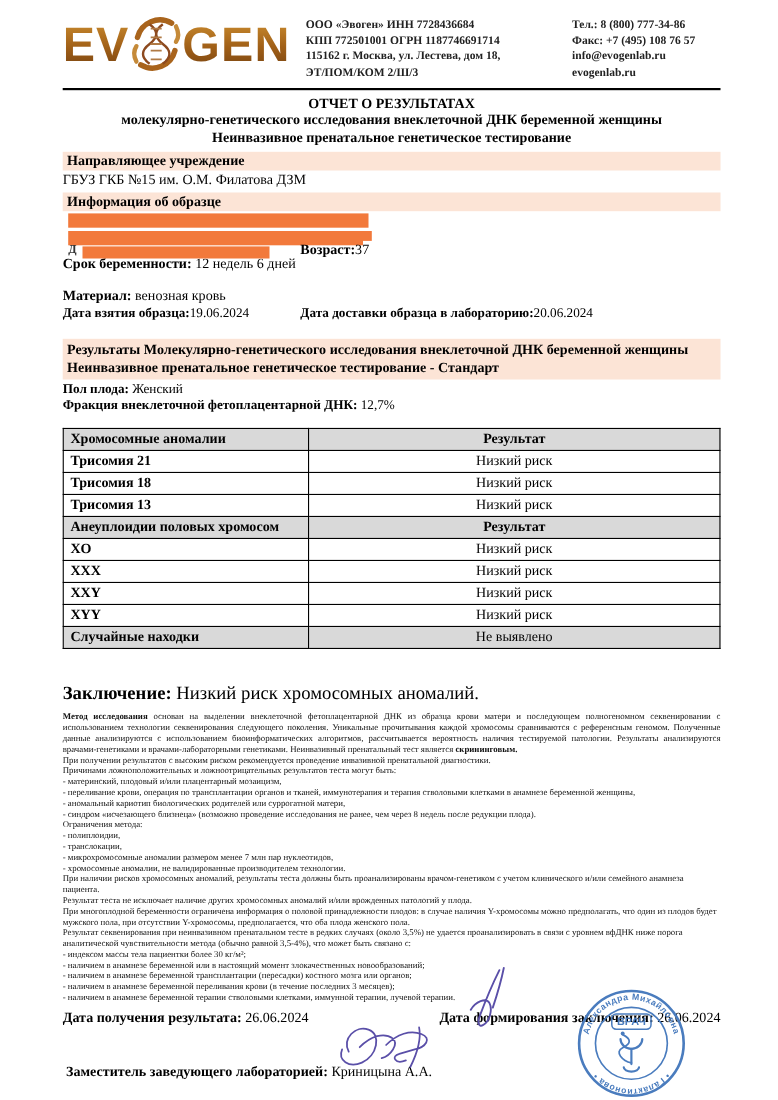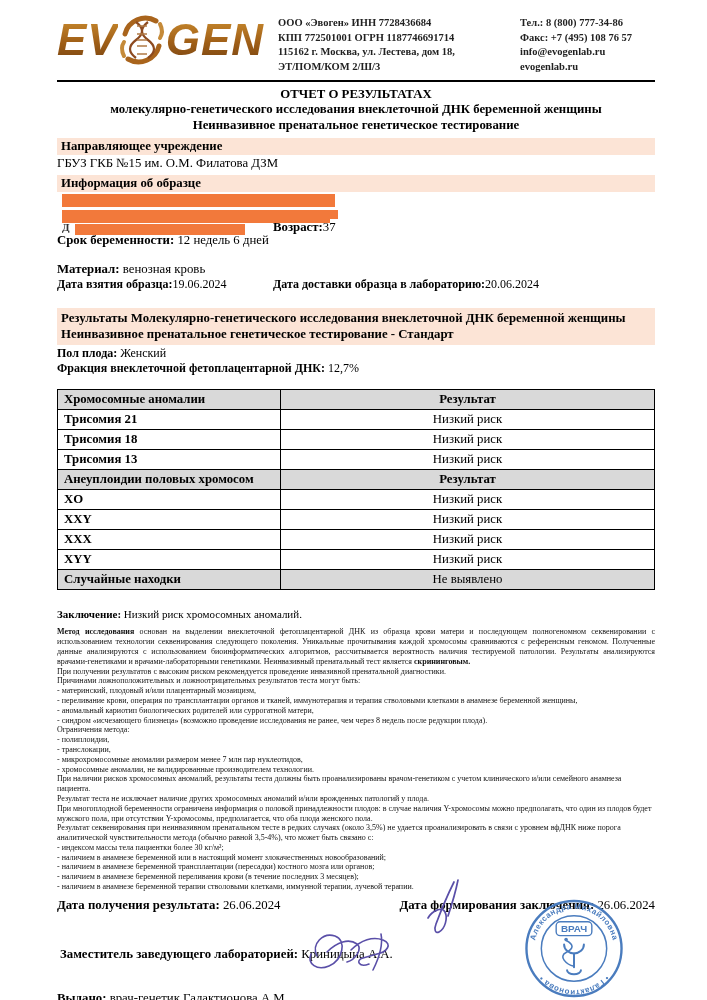--- a/index.html
+++ b/index.html
@@ -12,21 +12,21 @@
   .content { padding:8px 52px 0 57px; }
 
   
   .hdr { display:flex; align-items:flex-start; }
   .logo { display:flex; align-items:center; margin-top:4px; }
   .logo-txt {
     font-family:"Liberation Sans", sans-serif; font-weight:bold;
     font-size:44px; letter-spacing:1px; line-height:1;
     background:linear-gradient(180deg,#c98a2e 0%,#a05f17 55%,#7a4512 100%);
     -webkit-background-clip:text; background-clip:text;
-    -webkit-text-fill-color:transparent; color:#a05f17;font-style:italic;
+    -webkit-text-fill-color:transparent; color:#a05f17;
   }
   .logo-ico { margin:0 -2px; position:relative; top:2px; }
   .co-info {
     margin-left:14px; margin-top:8px; width:205px;
     font-size:10.5px; font-weight:bold; line-height:1.4; color:#222;
   }
   .contact {
     margin-left:auto; margin-top:8px; width:135px;
     font-size:10.5px; font-weight:bold; line-height:1.4; color:#222;
   }
@@ -64,21 +64,21 @@
   table.res {
     width:100%; border-collapse:collapse; margin-top:13px;
     font-size:12.8px; border:1.6px solid #000;
   }
   table.res td { border:1px solid #000; padding:2px 6px; height:14px; }
   table.res td.l { width:223px; font-weight:bold; }
   table.res td.v { text-align:center; }
   table.res tr.thead td { background:#d9d9d9; font-weight:bold; }
   table.res tr.thead td.v { font-weight:bold; }
 
-  .conclusion { font-size:11px; margin-top:18px; }
+  .conclusion { font-size:17px; margin-top:30px; }
 
   
   .method { margin-top:7px; font-size:8px; line-height:9.8px; color:#111; }
   .method .p1 { text-align:justify; }
   .method .mline { text-align:left; }
 
   
   .dates2 { display:flex; justify-content:space-between; font-size:12.8px; margin-top:6px; }
   .signrow { font-size:12.8px; }
   .sign1 { margin-top:34px; padding-left:3px; }
@@ -193,25 +193,25 @@
       </tr>
       <tr class="thead">
         <td class="l">Анеуплоидии половых хромосом</td>
         <td class="v">Результат</td>
       </tr>
       <tr>
         <td class="l">XO</td>
         <td class="v">Низкий риск</td>
       </tr>
       <tr>
+        <td class="l">XXX</td>
+        <td class="v">Низкий риск</td>
+      </tr>
+      <tr>
         <td class="l">XXY</td>
-        <td class="v">Низкий риск</td>
-      </tr>
-      <tr>
-        <td class="l">XXX</td>
         <td class="v">Низкий риск</td>
       </tr>
       <tr>
         <td class="l">XYY</td>
         <td class="v">Низкий риск</td>
       </tr>
       <tr class="thead">
         <td class="l">Случайные находки</td>
         <td class="v" style="font-weight:normal;">Не выявлено</td>
       </tr>

